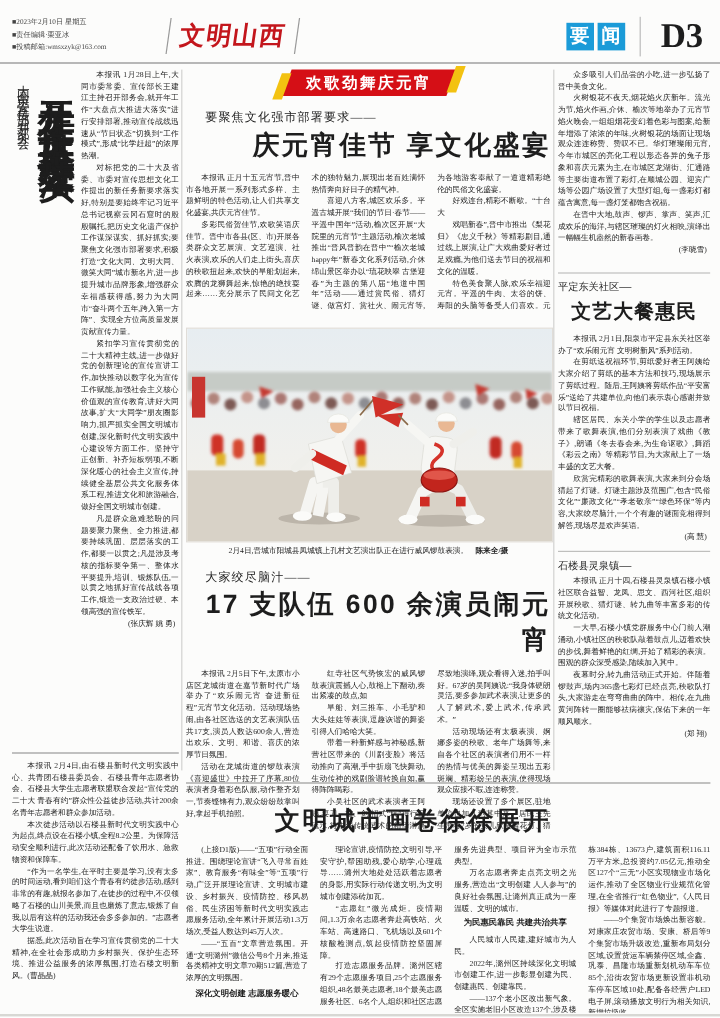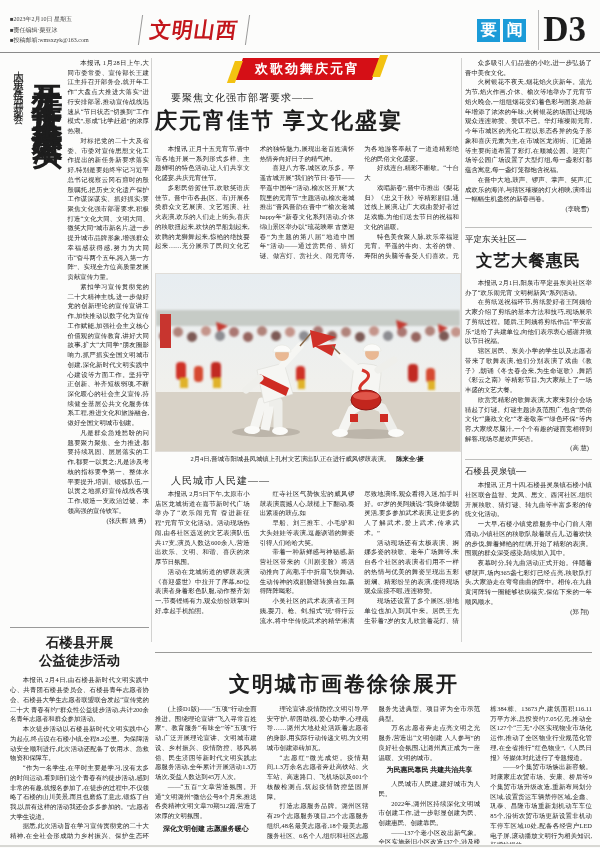--- a/index.html
+++ b/index.html
@@ -8,21 +8,21 @@
   
   .hdr{position:absolute;left:10px;top:12px;right:10px;height:36px;display:flex;align-items:center;}
   .meta{font-size:6px;line-height:1.8;color:#444;width:118px;}
   .masthead{color:#c3161c;font-size:21px;font-weight:bold;transform:skewX(-8deg);
             padding:1px 9px;border-left:1px solid #999;border-right:1px solid #999;margin-left:12px;
             letter-spacing:1px;}
   .hspacer{flex:1;}
   .badge{display:flex;gap:3px;align-items:center;}
   .badge-char{width:23px;height:23px;background:#1b9bd8;color:#fff;font-weight:bold;font-size:16px;
               display:flex;align-items:center;justify-content:center;font-family:"Liberation Sans",sans-serif;}
-  .pageno{font-size:35px;font-weight:bold;margin-left:12px;border-left:1px solid #bbb;padding:0 4px 0 4px;}
+  .pageno{font-size:29px;font-weight:bold;margin-left:12px;border-left:1px solid #bbb;padding:0 4px 0 17px;}
   .head-rule{position:absolute;left:0;right:0;top:52px;border-top:1.5px solid #8a8a8a;}
   .foot-rule{position:absolute;left:0;right:0;top:845px;border-top:2px solid #d8d8d4;}
   
   p{margin:0;text-indent:2em;text-align:justify;}
   .byline{text-align:right;text-indent:0;padding-right:3px;}
   .smallbody{font-size:6.4px;line-height:1.52;}
   
   .col-left{position:absolute;left:10px;top:58px;width:139px;height:563px;display:flex;overflow:hidden;}
   .vkicker{writing-mode:vertical-rl;font-size:10.5px;letter-spacing:4px;margin-top:4px;color:#222;
            font-family:"Liberation Sans",sans-serif;}
@@ -39,21 +39,21 @@
   
   .col-center{position:absolute;left:155px;top:56px;width:304px;}
   .banner-wrap{display:flex;justify-content:center;margin-top:2px;}
   .banner{position:relative;background:#d50f16;color:#fff;font-weight:bold;font-size:13px;
           font-family:"Liberation Sans",sans-serif;padding:2px 16px;transform:skewX(-20deg);
           letter-spacing:2px;}
   .banner::before{content:"";position:absolute;left:-7px;top:3px;bottom:-3px;width:8px;background:#f3c211;z-index:-1;}
   .banner::after{content:"";position:absolute;right:-7px;top:-3px;bottom:3px;width:8px;background:#f3c211;z-index:-1;}
   .banner span{display:inline-block;transform:skewX(20deg);}
   .kicker-c{font-size:10px;margin:11px 0 1px;padding-left:16px;letter-spacing:1px;}
-  .headline-c{font-size:22px;font-weight:bold;text-align:left;letter-spacing:2px;margin:0 0 8px;
+  .headline-c{font-size:22px;font-weight:bold;text-align:right;letter-spacing:2px;margin:0 0 8px;
               font-family:"Liberation Sans","DejaVu Sans",sans-serif;}
   .cols3{column-count:3;column-gap:10px;column-fill:auto;height:122px;overflow:hidden;}
   .cols3b{column-count:3;column-gap:10px;column-fill:auto;height:146px;overflow:hidden;}
   .photo{display:block;margin-top:7px;border:1px solid #e0ddd8;}
   .caption{font-size:6.4px;text-align:center;margin-top:3px;}
   .caption b{margin-left:6px;}
   .kicker-c2{font-size:10px;margin:10px 0 1px;padding-left:16px;letter-spacing:1px;}
   
   .col-right{position:absolute;left:465px;top:58px;width:127px;height:592px;overflow:hidden;}
   .rdivider{border:0;border-top:1px solid #bfbfbd;margin:6px 0;}
@@ -99,24 +99,20 @@
       <p>对标把党的二十大及省委、市委对宣传思想文化工作提出的新任务新要求落实好,特别是要始终牢记习近平总书记视察云冈石窟时的殷殷嘱托,把历史文化遗产保护工作谋深谋实、抓好抓实;要聚焦文化强市部署要求,积极打造“文化大同、文明大同、微笑大同”城市新名片,进一步提升城市品牌形象,增强群众幸福感获得感,努力为大同市“奋斗两个五年,跨入第一方阵”、实现全方位高质量发展贡献宣传力量。</p>
       <p>紧扣学习宣传贯彻党的二十大精神主线,进一步做好党的创新理论的宣传宣讲工作,加快推动以数字化为宣传工作赋能,加强社会主义核心价值观的宣传教育,讲好大同故事,扩大“大同学”朋友圈影响力,抓严抓实全国文明城市创建,深化新时代文明实践中心建设等方面工作。坚持守正创新、补齐短板弱项,不断深化暖心的社会主义宣传,持续健全基层公共文化服务体系工程,推进文化和旅游融合,做好全国文明城市创建。</p>
       <p>凡是群众急难愁盼的问题要聚力聚焦、全力推进,都要持续巩固、层层落实的工作,都要一以贯之;凡是涉及考核的指标要争第一、整体水平要提升,培训、锻炼队伍,一以贯之地抓好宣传战线各项工作,锻造一支政治过硬、本领高强的宣传铁军。</p>
       <p class="byline">(张庆辉 姚 勇)</p>
     </div>
   </div>
 
   <div class="sect-rule"></div>
 
   <div class="shilou-walk smallbody">
-    <div class="walk-head">
-      <div>石楼县开展</div>
-      <div>公益徒步活动</div>
-    </div>
     <p>本报讯 2月4日,由石楼县新时代文明实践中心、共青团石楼县委员会、石楼县青年志愿者协会、石楼县大学生志愿者联盟联合发起“宣传党的二十大 青春有约”群众性公益徒步活动,共计200余名青年志愿者和群众参加活动。</p>
     <p>本次徒步活动以石楼县新时代文明实践中心为起点,终点设在石楼小镇,全程8.2公里。为保障活动安全顺利进行,此次活动还配备了饮用水、急救物资和保障车。</p>
     <p>“作为一名学生,在平时主要是学习,没有太多的时间运动,看到咱们这个青春有约徒步活动,感到非常的有趣,就报名参加了,在徒步的过程中,不仅领略了石楼的山川美景,而且也磨炼了意志,锻炼了自我,以后有这样的活动我还会多多参加的。”志愿者大学生说道。</p>
     <p>据悉,此次活动旨在学习宣传贯彻党的二十大精神,在全社会形成助力乡村振兴、保护生态环境、推进公益服务的浓厚氛围,打造石楼文明新风。(曹晶晶)</p>
   </div>
 
   <div class="vrule-a"></div>
   <div class="vrule-b"></div>
 
   <div class="col-center">
@@ -223,21 +219,22 @@
         <rect x="194" y="140" width="8" height="8" fill="#cf2b23"></rect>
         <rect x="224" y="140" width="8" height="8" fill="#cf2b23"></rect>
         <ellipse cx="184" cy="159" rx="8" ry="4" fill="#fbfbf9"></ellipse>
         <ellipse cx="240" cy="159" rx="8" ry="4" fill="#fbfbf9"></ellipse>
       </g>
     </svg>
     <div class="caption">
       <span>2月4日,晋城市阳城县凤城镇上孔村文艺演出队正在进行威风锣鼓表演。</span><b>陈来全/摄</b>
     </div>
 
-    <div class="kicker-c2">人民城市人民建——</div>
+    <div class="kicker-c2">大家绞尽脑汁——</div>
+    <div class="headline-c">17 支队伍 600 余演员闹元宵</div>
     <div class="cols3b smallbody">
       <p>本报讯 2月5日下午,太原市小店区龙城街道在嘉节新时代广场举办了“欢乐闹元宵 奋进新征程”元宵节文化活动。活动现场热闹,由各社区选送的文艺表演队伍共17支,演员人数达600余人,营造出欢乐、文明、和谐、喜庆的浓厚节日氛围。</p>
       <p>活动在龙城街道的锣鼓表演《喜迎盛世》中拉开了序幕,80位表演者身着彩色队服,动作整齐划一,节奏铿锵有力,观众纷纷鼓掌叫好,拿起手机拍照。</p>
       <p>红寺社区气势恢宏的威风锣鼓表演震撼人心,鼓槌上下翻动,奏出紧凑的鼓点,如</p>
       <p>旱船、刘三推车、小毛驴和大头娃娃等表演,逗趣诙谐的舞姿引得人们哈哈大笑。</p>
       <p>带着一种新鲜感与神秘感,新营社区带来的《川剧变脸》将活动推向了高潮,手中折扇飞快舞动,生动传神的戏剧脸谱转换自如,赢得阵阵喝彩。</p>
       <p>小吴社区的武术表演者王阿姨,耍刀、枪、剑,招式“玩”得行云流水,将中华传统武术的精华淋漓尽致地演绎,观众看得入迷,拍手叫好。67岁的吴阿姨说:“我身体硬朗灵活,要多参加武术表演,让更多的人了解武术,爱上武术,传承武术。”</p>
       <p>活动现场还有太极表演、婀娜多姿的秧歌、老年广场舞等,来自各个社区的表演者们用不一样的热情与优美的舞姿呈现出五彩斑斓、精彩纷呈的表演,使得现场观众应接不暇,连连称赞。</p>
       <p>现场还设置了多个展区,驻地单位也加入到其中来。居民王先生带着7岁的女儿欣赏着花灯、猜着灯谜,享受着属于自己的亲子时光。在被问及此次活动的感受时,王先生乐呵呵地说:“经历了三年疫情,一直很期待这种热闹的表演和人间烟火气的感觉,我们的年味儿又回来了!”</p>
 

